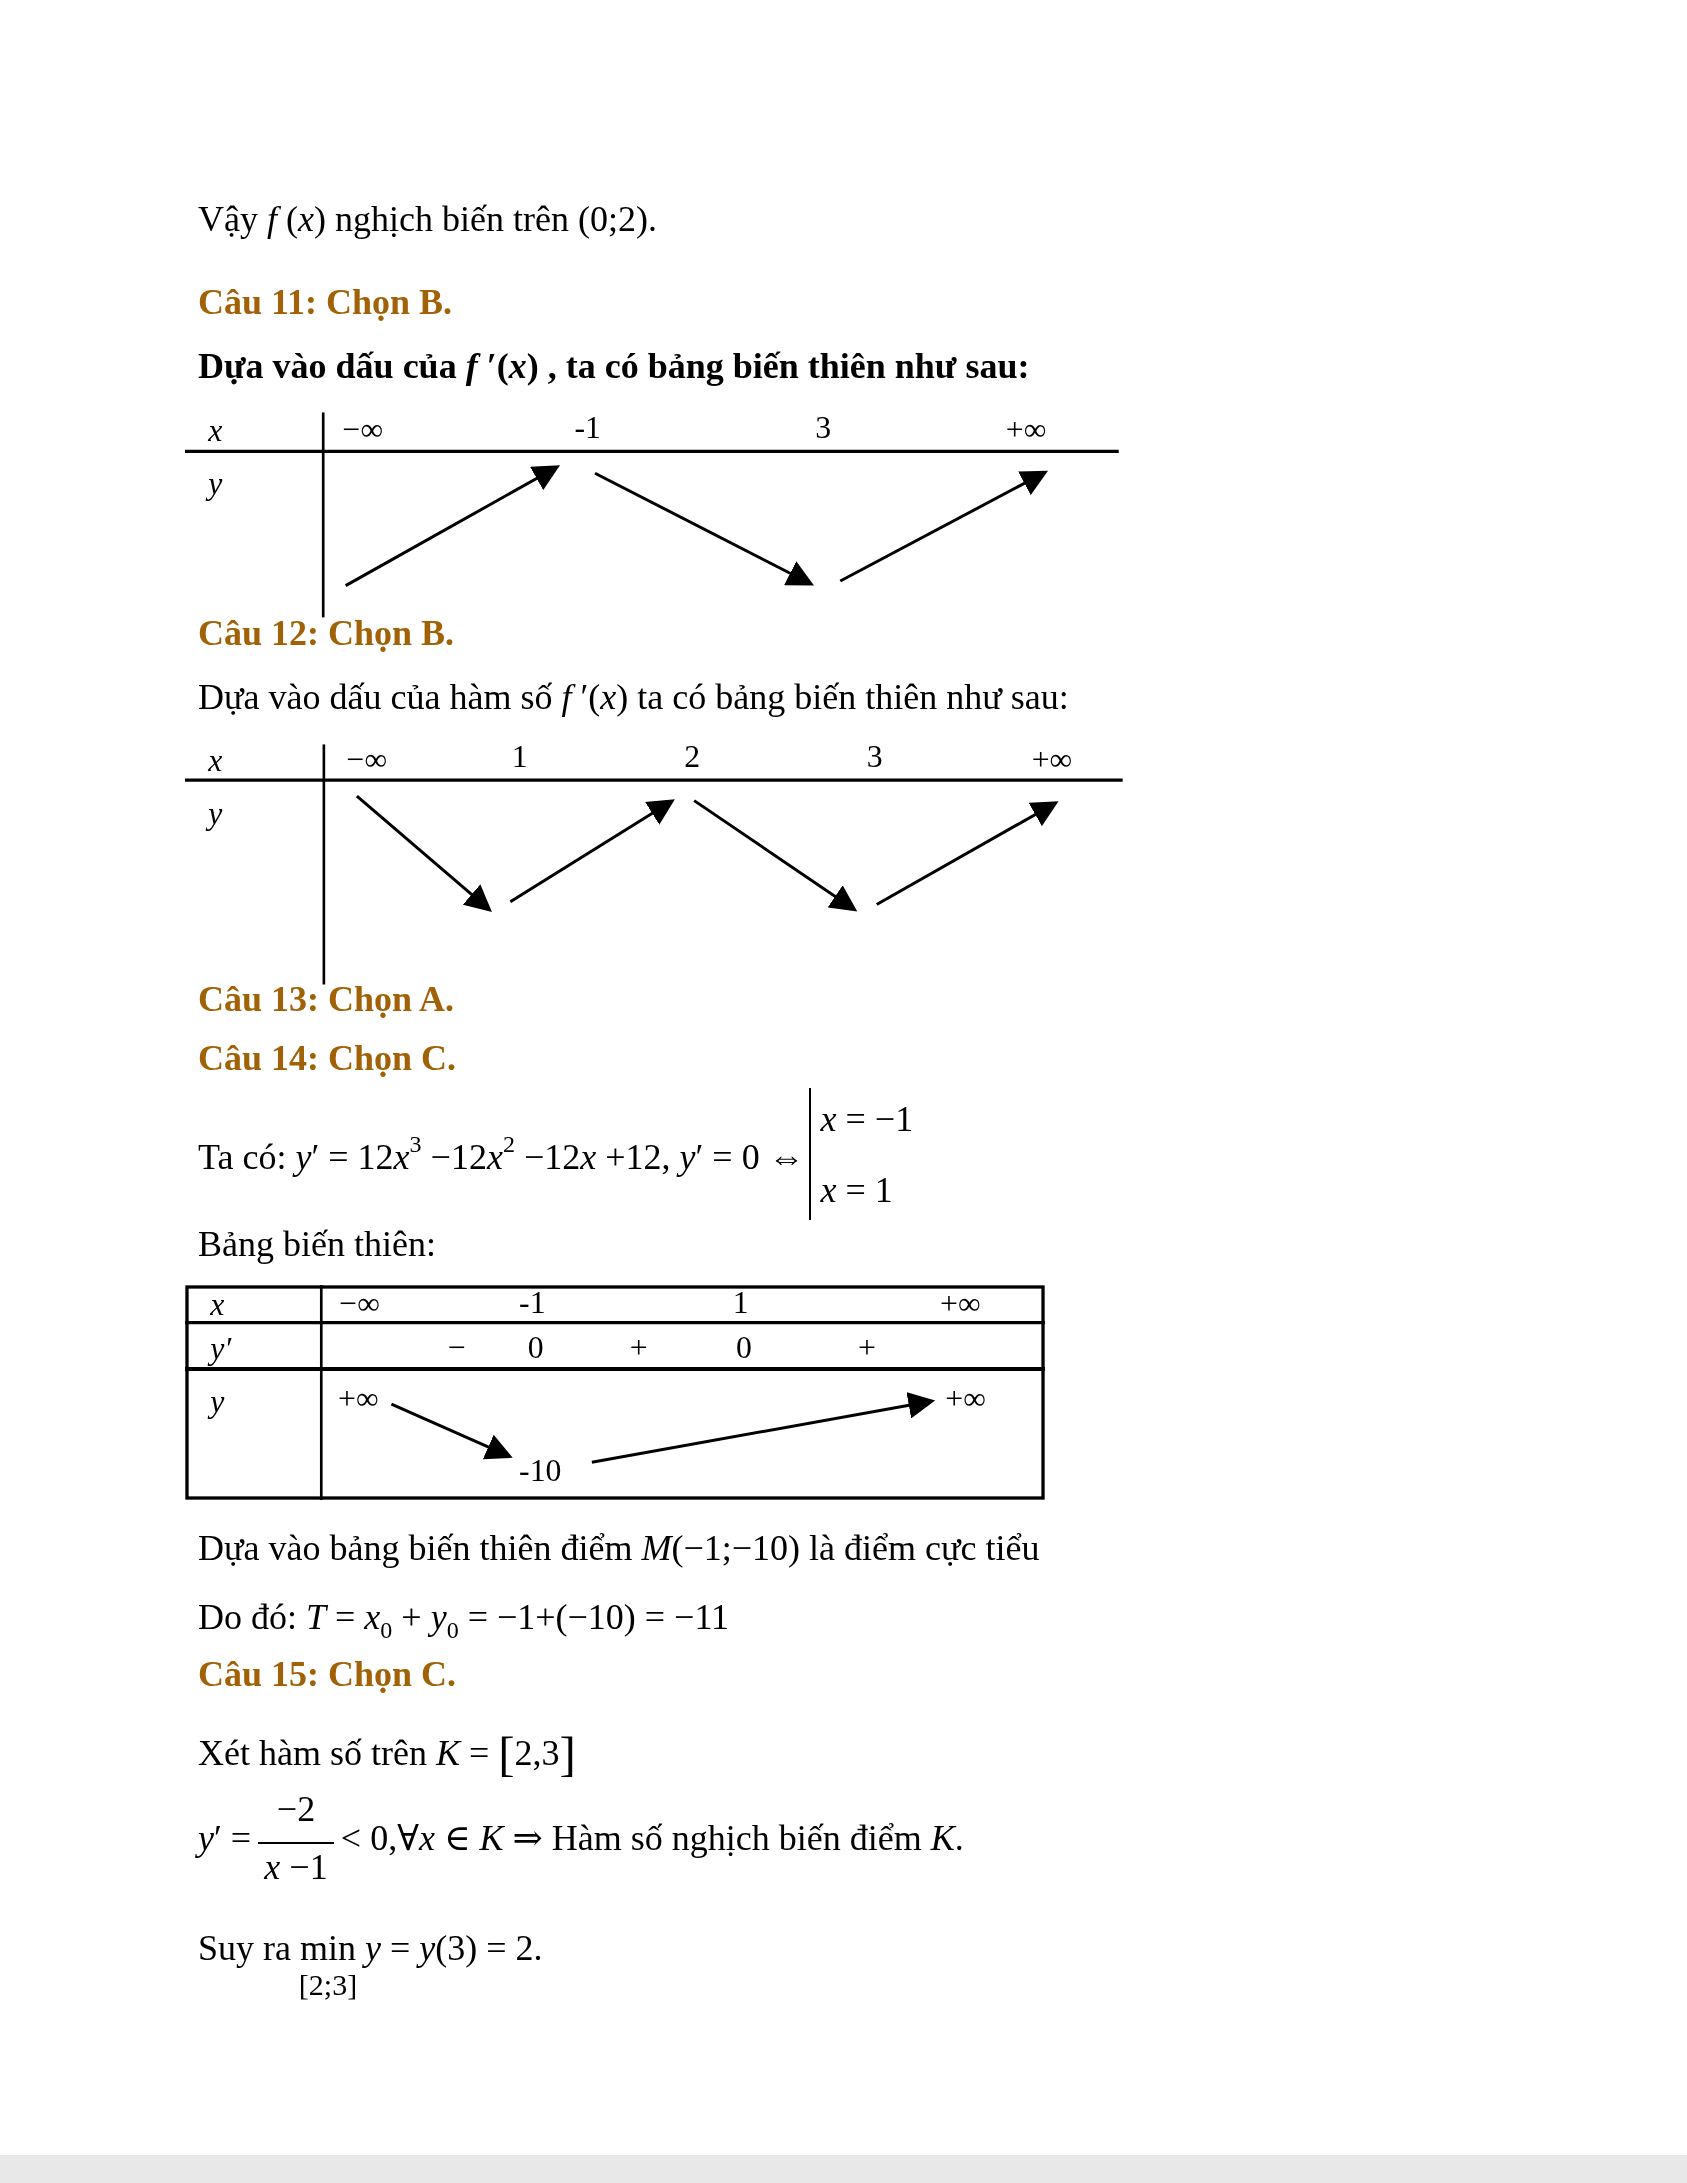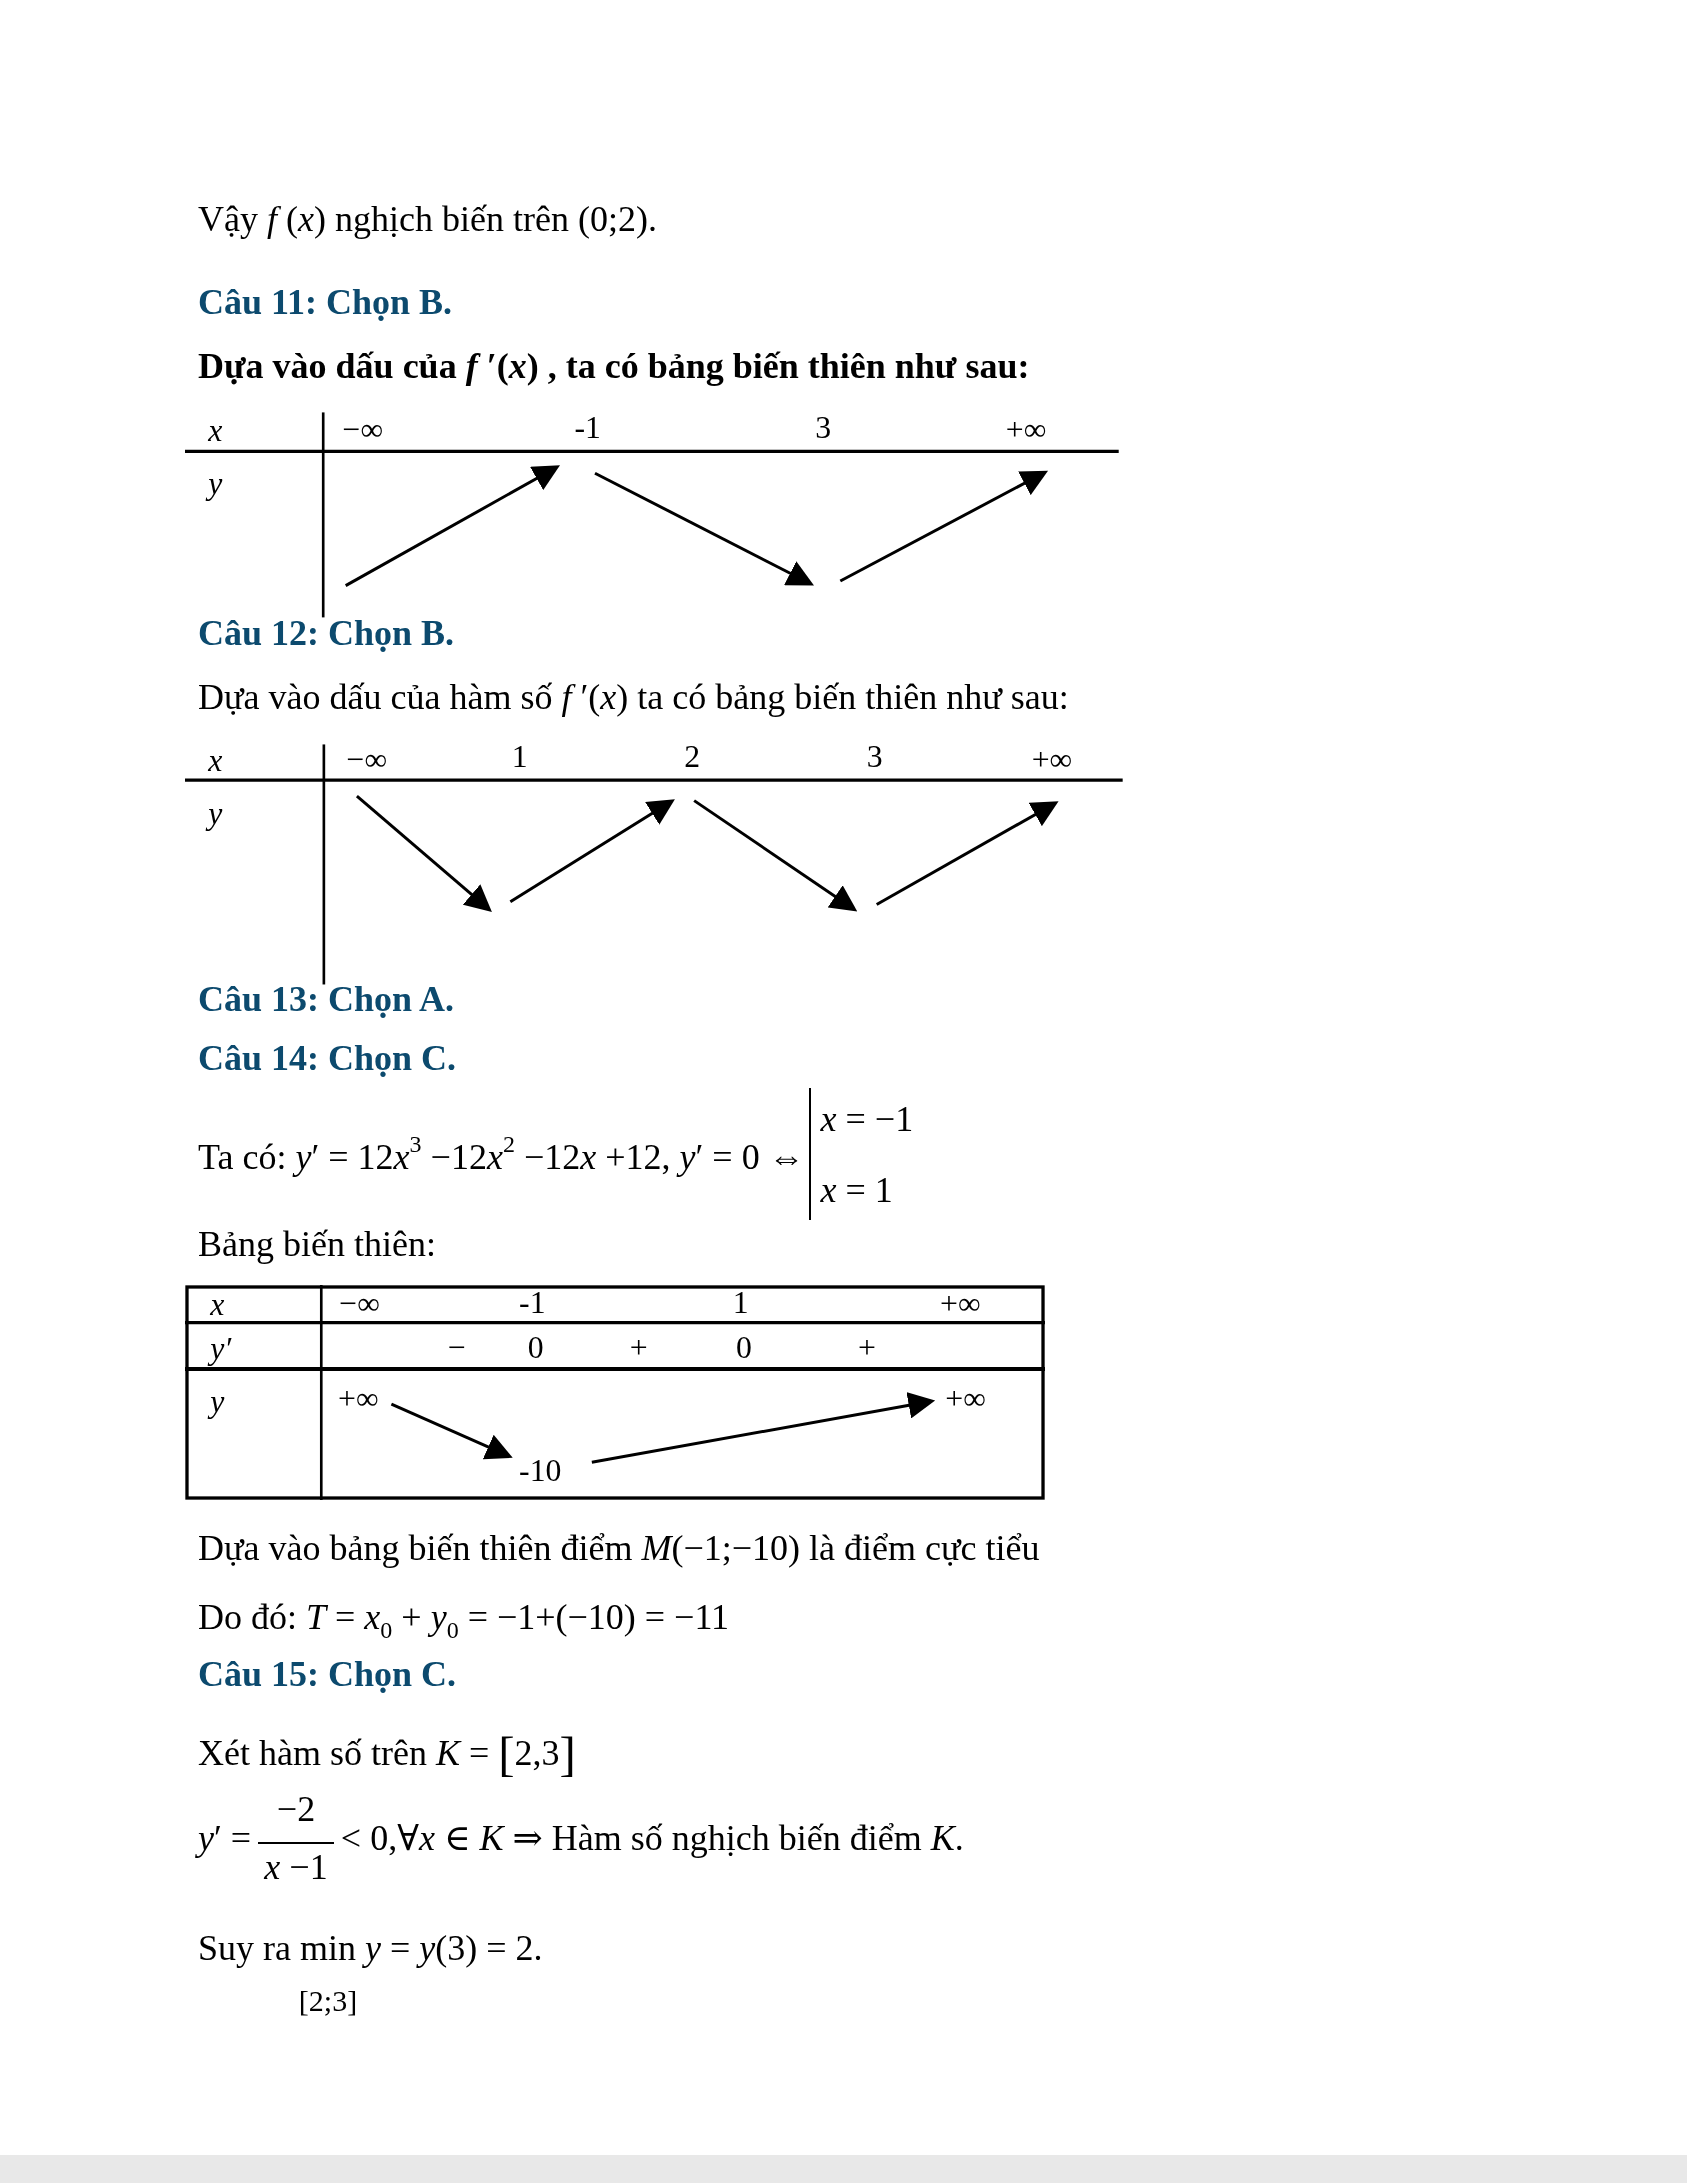--- a/index.html
+++ b/index.html
@@ -5,38 +5,38 @@
   html,body{margin:0;padding:0;background:#e8e8e8;}
   .page{
     position:relative;
     width:1687px;height:2155px;
     background:#ffffff;
     font-family:"Liberation Serif","DejaVu Serif",serif;
     font-size:36px;color:#000;
     overflow:hidden;
   }
   .abs{position:absolute;white-space:nowrap;}
-  .heading{font-weight:700;color:#0c4a6e;}
+  .heading{font-weight:700;color:#a16207;}
   .mi{font-style:italic;}
   .sup{font-size:24px;vertical-align:17px;}
   .sub{font-size:24px;vertical-align:-9.3px;}
   .flexline{display:flex;align-items:center;}
   
   .cases{display:inline-flex;align-items:center;margin-left:4px;}
   .cases .bar{width:2.6px;height:132px;background:#000;margin-right:9.3px;}
   .cases .col{display:inline-flex;flex-direction:column;gap:29px;}
   
   .frac{display:inline-block;text-align:center;vertical-align:middle;margin:0 6.6px;}
   .frac .num{display:block;padding:0 6.6px 4px 6.6px;}
   .frac .den{display:block;border-top:2.6px solid #000;padding:2.6px 6.6px 0 6.6px;margin-top:8px;}
   
   .bigbr{font-size:49px;line-height:0;vertical-align:-5.3px;}
   
   .underset{display:inline-block;position:relative;}
-  .underset .below{position:absolute;top:41px;left:50%;transform:translateX(-50%);font-size:30px;margin-top:16px;}
+  .underset .below{position:absolute;top:41px;left:50%;transform:translateX(-50%);font-size:30px;}
   
   .sv-it{font-family:"Liberation Serif","DejaVu Serif",serif;font-style:italic;font-size:48px;fill:#000;}
   .sv-n{font-family:"Liberation Serif","DejaVu Serif",serif;font-size:48px;fill:#000;}
 </style>
 </head>
 <body>
 
 <div class="page">
 
   <div class="abs" style="left:198px;top:198px;">

